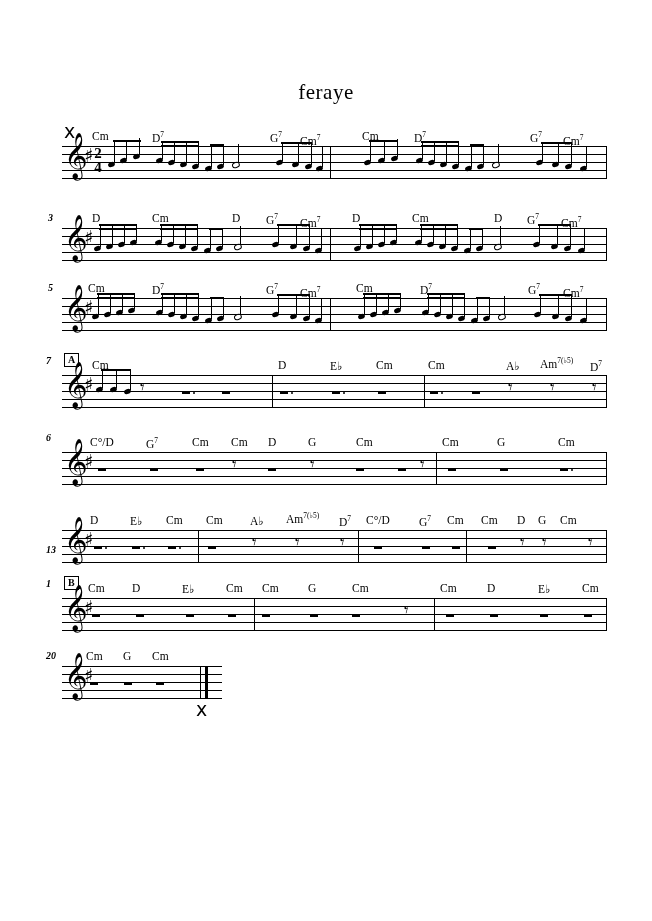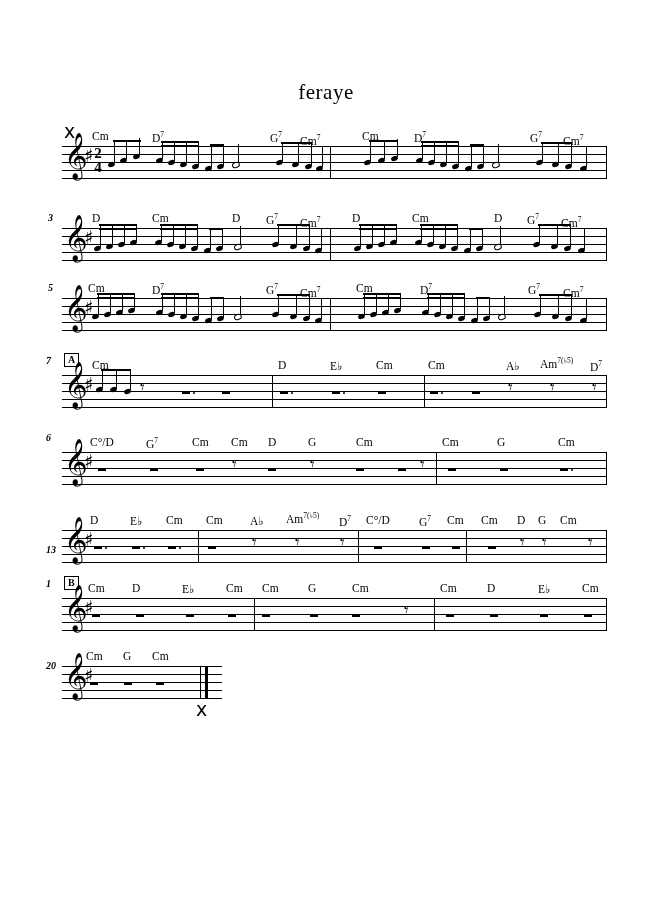--- a/index.html
+++ b/index.html
@@ -651,21 +651,21 @@
     <div class="rest-half" style="left:490px; top:32px;"></div>
     <div class="rest-half" style="left:540px; top:32px;"></div>
     <div class="rest-half" style="left:584px; top:32px;"></div>
 
     <div class="barline" style="left:254px; top:16px;"></div>
     <div class="barline" style="left:434px; top:16px;"></div>
     <div class="barline" style="left:606px; top:16px;"></div>
   </div>
 
   <div class="system" style="top:650px;">
-    <div class="measure-num" style="left:46px; top:10px;font-family:Liberation Serif, serif;">20</div>
+    <div class="measure-num" style="left:46px; top:0px;font-family:Liberation Serif, serif;">20</div>
     <div class="staff" style="top:16px; width:160px;">
       <div class="line l0"></div>
         <div class="line l1"></div>
         <div class="line l2"></div>
         <div class="line l3"></div>
         <div class="line l4"></div>
     </div>
     <div class="clef" style="left:64px; top:5px;">𝄞</div>
     <div class="keysig" style="left:84px; top:16px;">♯</div>
 

